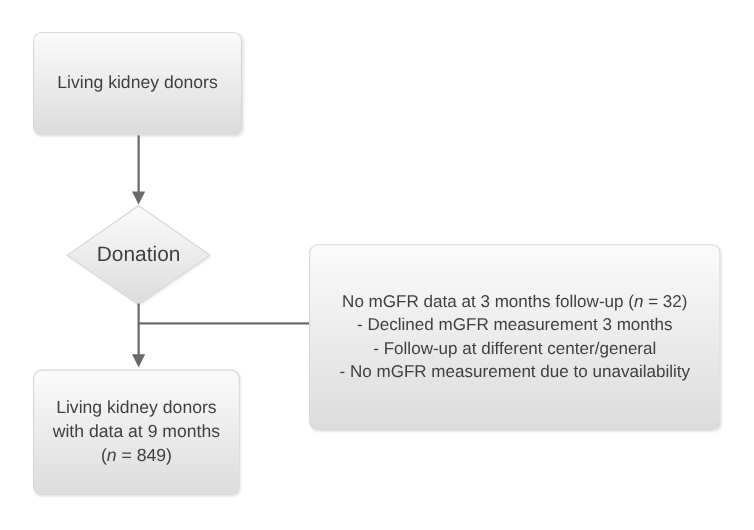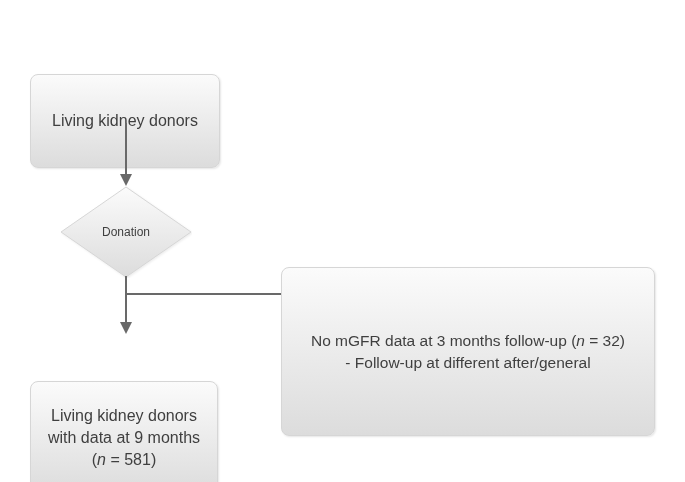--- a/index.html
+++ b/index.html
@@ -27,21 +27,20 @@
     border-radius: 8px;
     background: linear-gradient(to bottom, var(--node-fill-top), var(--node-fill-bottom));
     border: 1px solid var(--node-border);
     box-shadow: 1px 1px 2px rgba(0,0,0,0.10);
     display: flex;
     flex-direction: column;
     justify-content: center;
     align-items: center;
     text-align: center;
     color: var(--text);
-    margin-top: 45px;
   }
   .box .tl { width: 100%; }
   .it { font-style: italic; }
   .screening { left: 30px; top: 29px;  width: 190px; height: 94px;  font-size: 16px;   line-height: 22px; }
   .followup  { left: 30px; top: 336px; width: 188px; height: 114px; font-size: 16px;   line-height: 22px; }
   .exclusion { left: 281px; top: 222px; width: 374px; height: 169px; font-size: 15.5px; line-height: 21.5px; }
   .diamond-wrap {
     position: absolute;
     left: 60px; top: 186px;
     width: 132px; height: 92px;
@@ -54,21 +53,21 @@
   }
   .grad-stop-top { stop-color: var(--node-fill-top); }
   .grad-stop-bottom { stop-color: var(--node-fill-bottom); }
   .diamond-label {
     position: absolute;
     left: 0; top: 0;
     width: 100%; height: 100%;
     display: flex;
     justify-content: center;
     align-items: center;
-    font-size: 12px;
+    font-size: 19px;
     color: var(--text);
   }
   .vline {
     position: absolute;
     width: 2px;
     background: var(--connector);
   }
   .v1 { left: 125px; top: 123px; height: 52px; }
   .v2 { left: 125px; top: 276px; height: 47px; }
   .hline {
@@ -112,21 +111,23 @@
     <div class="diamond-label">Donation</div>
   </div>
 
   <div class="vline v2"></div>
   <div class="arrowhead a2"></div>
   <div class="hline"></div>
 
   <div class="box followup">
       <div class="tl"><span>Living kidney donors</span></div>
       <div class="tl"><span>with data at 9 months</span></div>
-      <div class="tl"><span>(</span><span class="it">n</span><span> = 581)</span></div>
+      <div class="tl"><span>(</span><span class="it">n</span><span> = 849)</span></div>
     </div>
 
   <div class="box exclusion">
       <div class="tl"><span>No mGFR data at 3 months follow-up (</span><span class="it">n</span><span> = 32)</span></div>
-      <div class="tl"><span>- Follow-up at different after/general</span></div>
+      <div class="tl"><span>- Declined mGFR measurement 3 months</span></div>
+      <div class="tl"><span>- Follow-up at different center/general</span></div>
+      <div class="tl"><span>- No mGFR measurement due to unavailability</span></div>
     </div>
 
 </div>
 
 </body></html>

